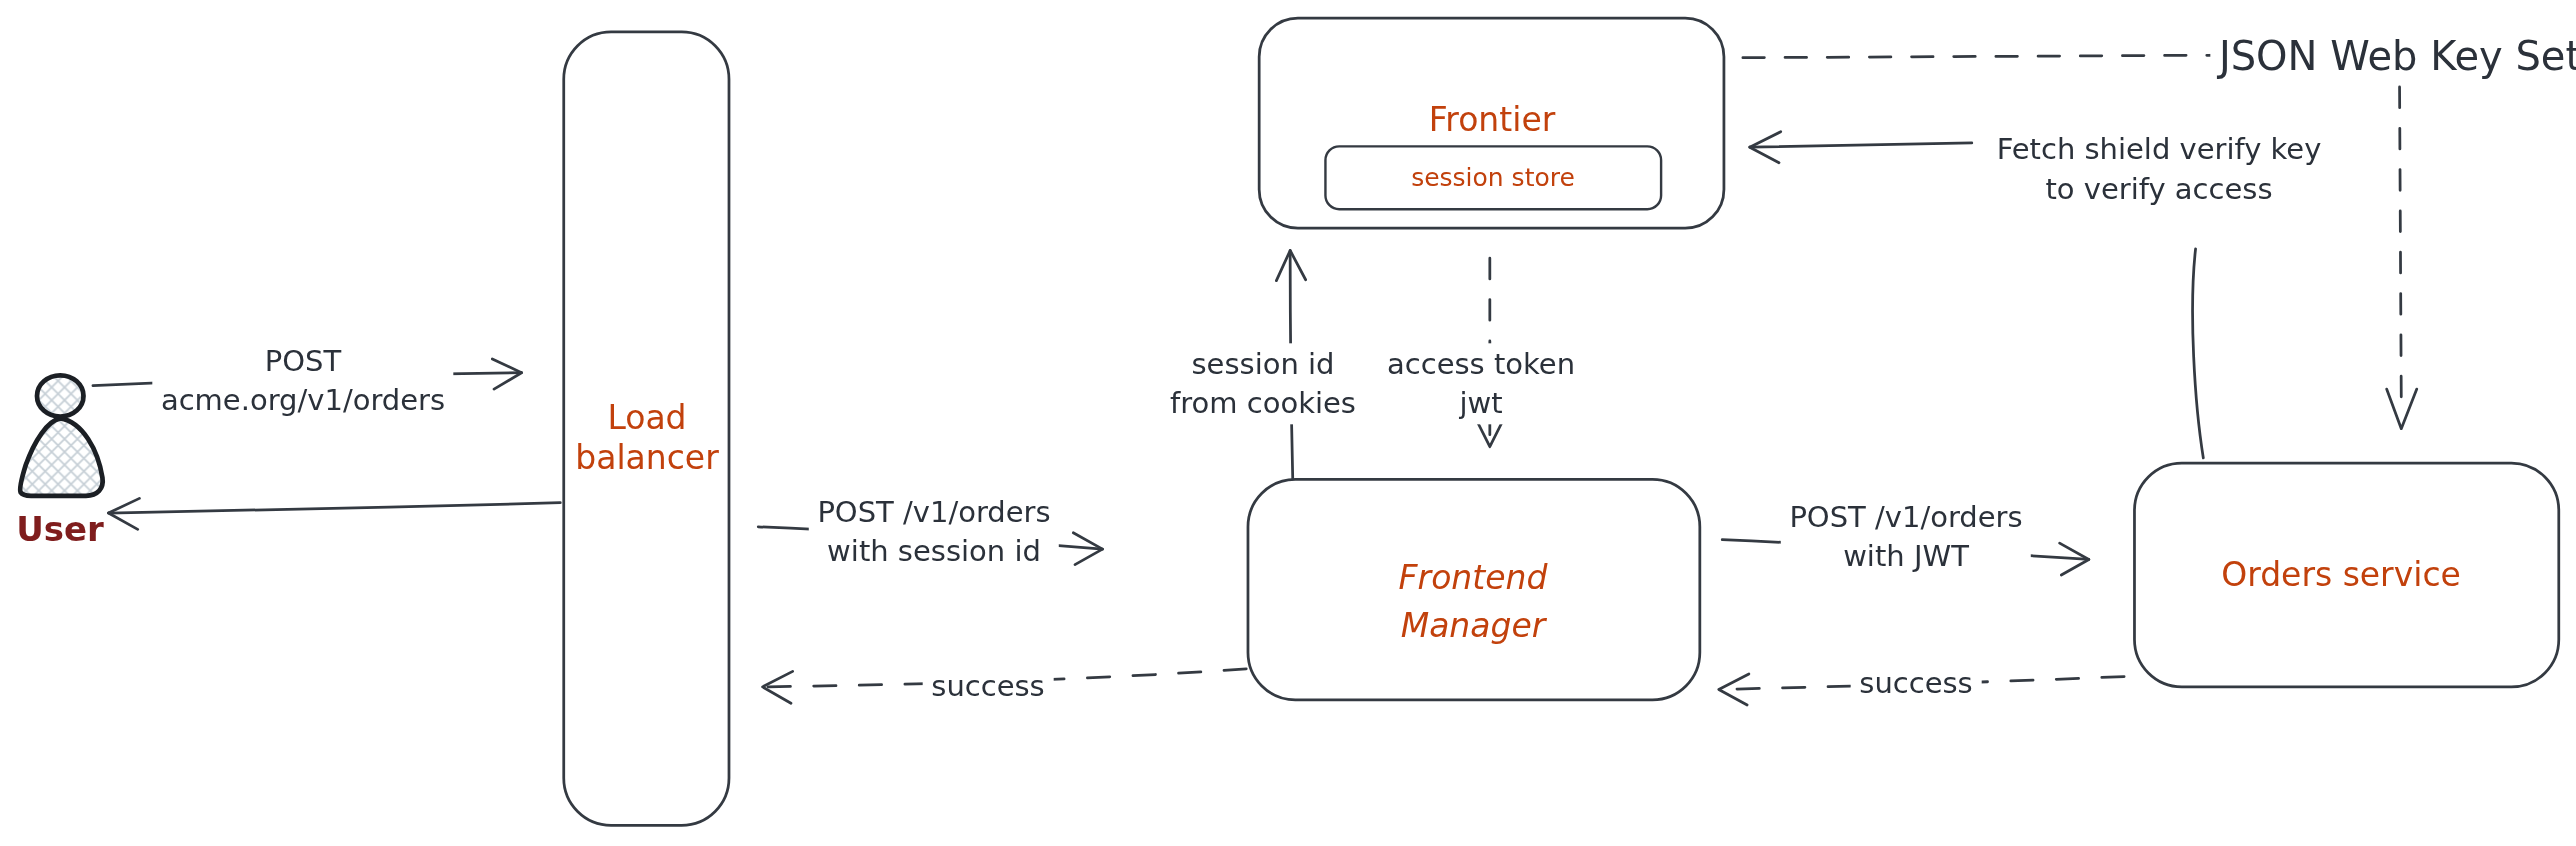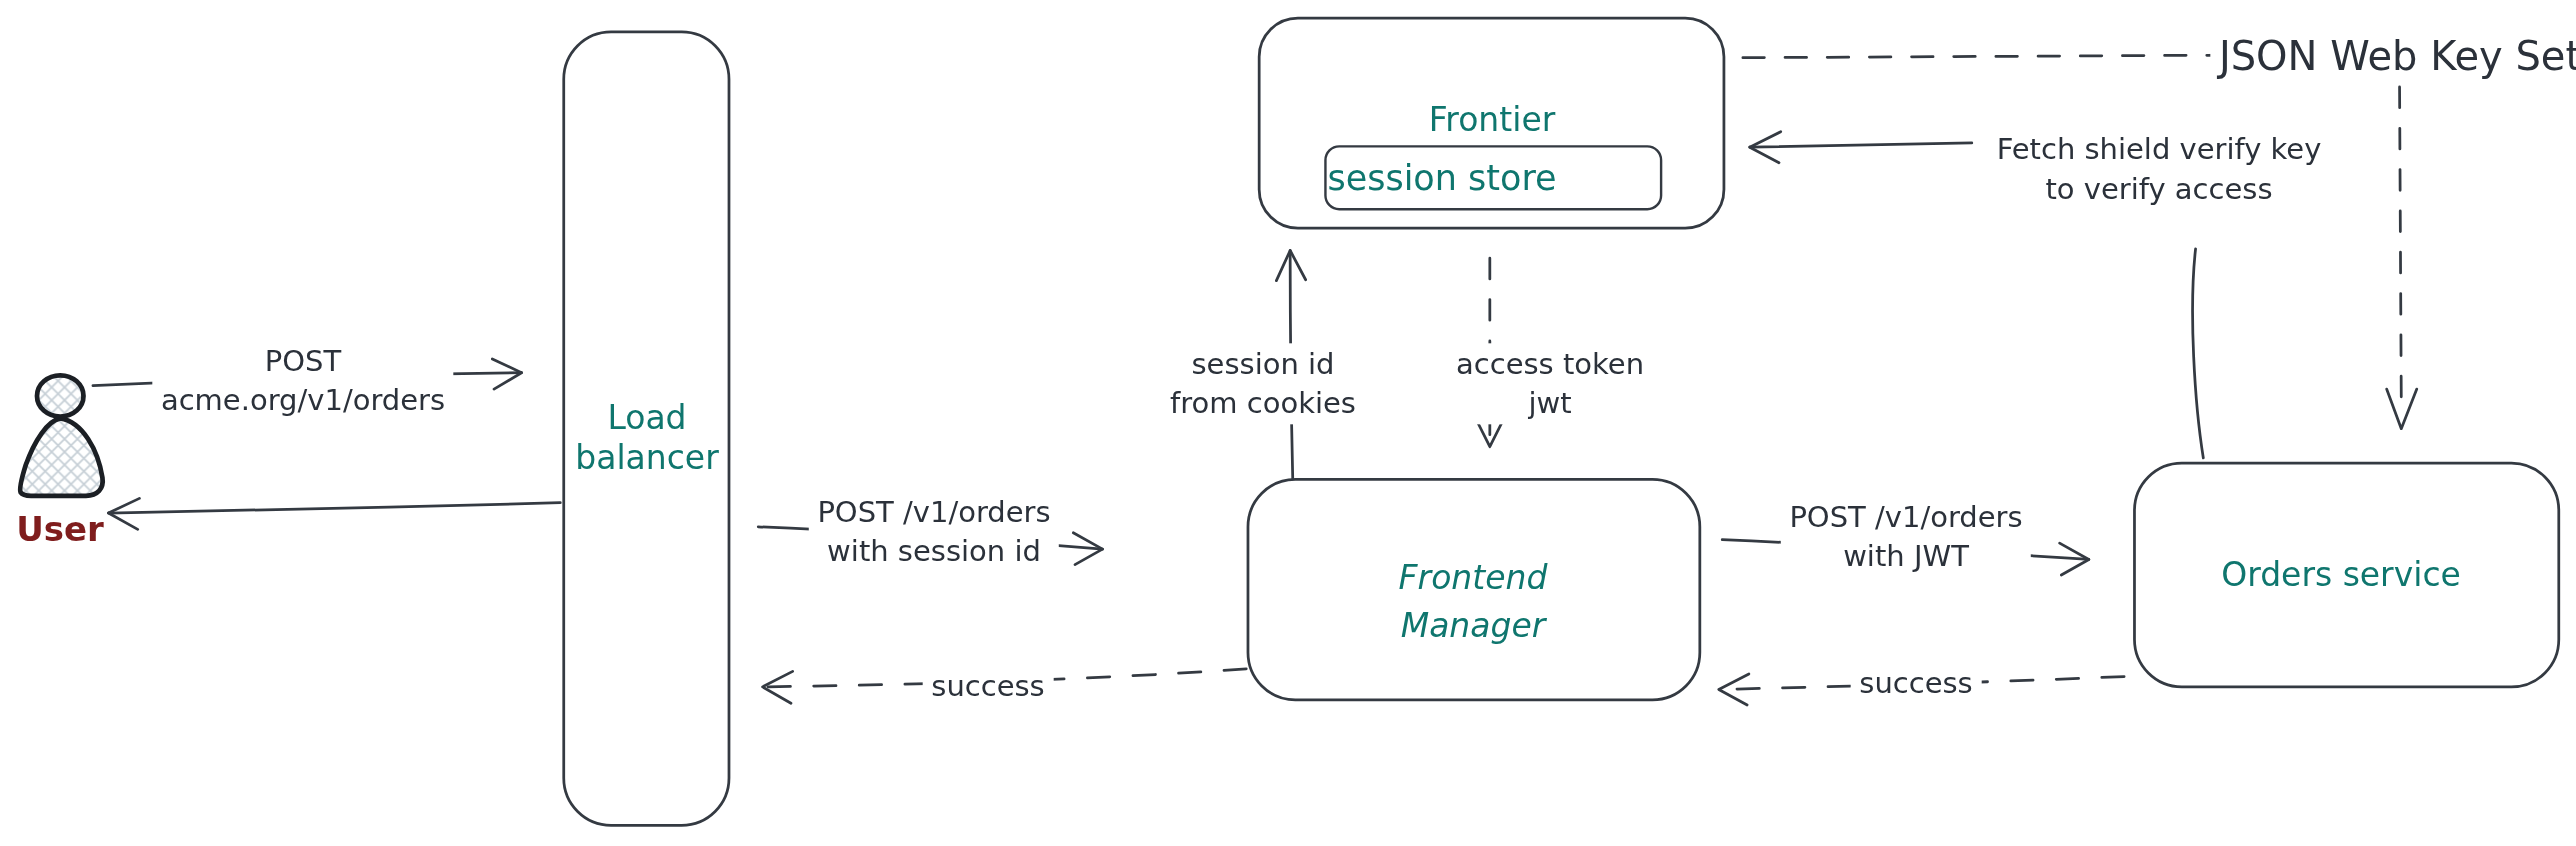--- a/index.html
+++ b/index.html
@@ -4,37 +4,37 @@
 <style>
   html,body{margin:0;padding:0;background:#ffffff;}
   body{width:2576px;height:847px;overflow:hidden;position:relative;
        font-family:"DejaVu Sans", sans-serif;}
   #canvas{position:absolute;left:0;top:0;width:2576px;height:847px;}
   svg{position:absolute;left:0;top:0;}
 
   .lbl{position:absolute;transform:translate(-50%,-50%);text-align:center;
        color:#2b313a;font-size:29px;line-height:39px;white-space:nowrap;
        background:#ffffff;padding:1.7px 8.6px;}
-  .node-lbl{background:transparent;font-size:33px;line-height:40px;color:#0f766e;}
+  .node-lbl{background:transparent;font-size:33px;line-height:40px;color:#c2410c;}
 
   
   #lbl-user{left:60px;top:529px;font-size:34px;font-weight:600;color:#7f1d1d;}
   #lbl-lb{left:647px;top:438px;text-align:center;}
   #lbl-frontier{left:1492px;top:120px;}
-  #lbl-session-store{left:1442px;top:178px;font-size:35px;}
+  #lbl-session-store{left:1493px;top:178px;font-size:25px;}
   #lbl-fm{left:1473px;top:602px;line-height:48px;font-style:italic;}
   #lbl-orders{left:2341px;top:575px;}
   #lbl-jwks{left:2400px;top:56px;font-size:40px;background:#ffffff;}
 
   
   #lbl-e1{left:303px;top:381px;}
   #lbl-e3{left:934px;top:532px;}
   #lbl-e4{left:988px;top:686px;}
   #lbl-e5{left:1263px;top:384px;}
-  #lbl-e6{left:1550px;top:384px;}
+  #lbl-e6{left:1481px;top:384px;}
   #lbl-e7{left:1906px;top:537px;}
   #lbl-e8{left:1916px;top:683px;}
   #lbl-e9{left:2159px;top:169px;line-height:40px;}
 </style>
 </head>
 <body>
 
 <div id="canvas">
 
   <svg width="2576" height="847" viewBox="0 0 2993 984">

